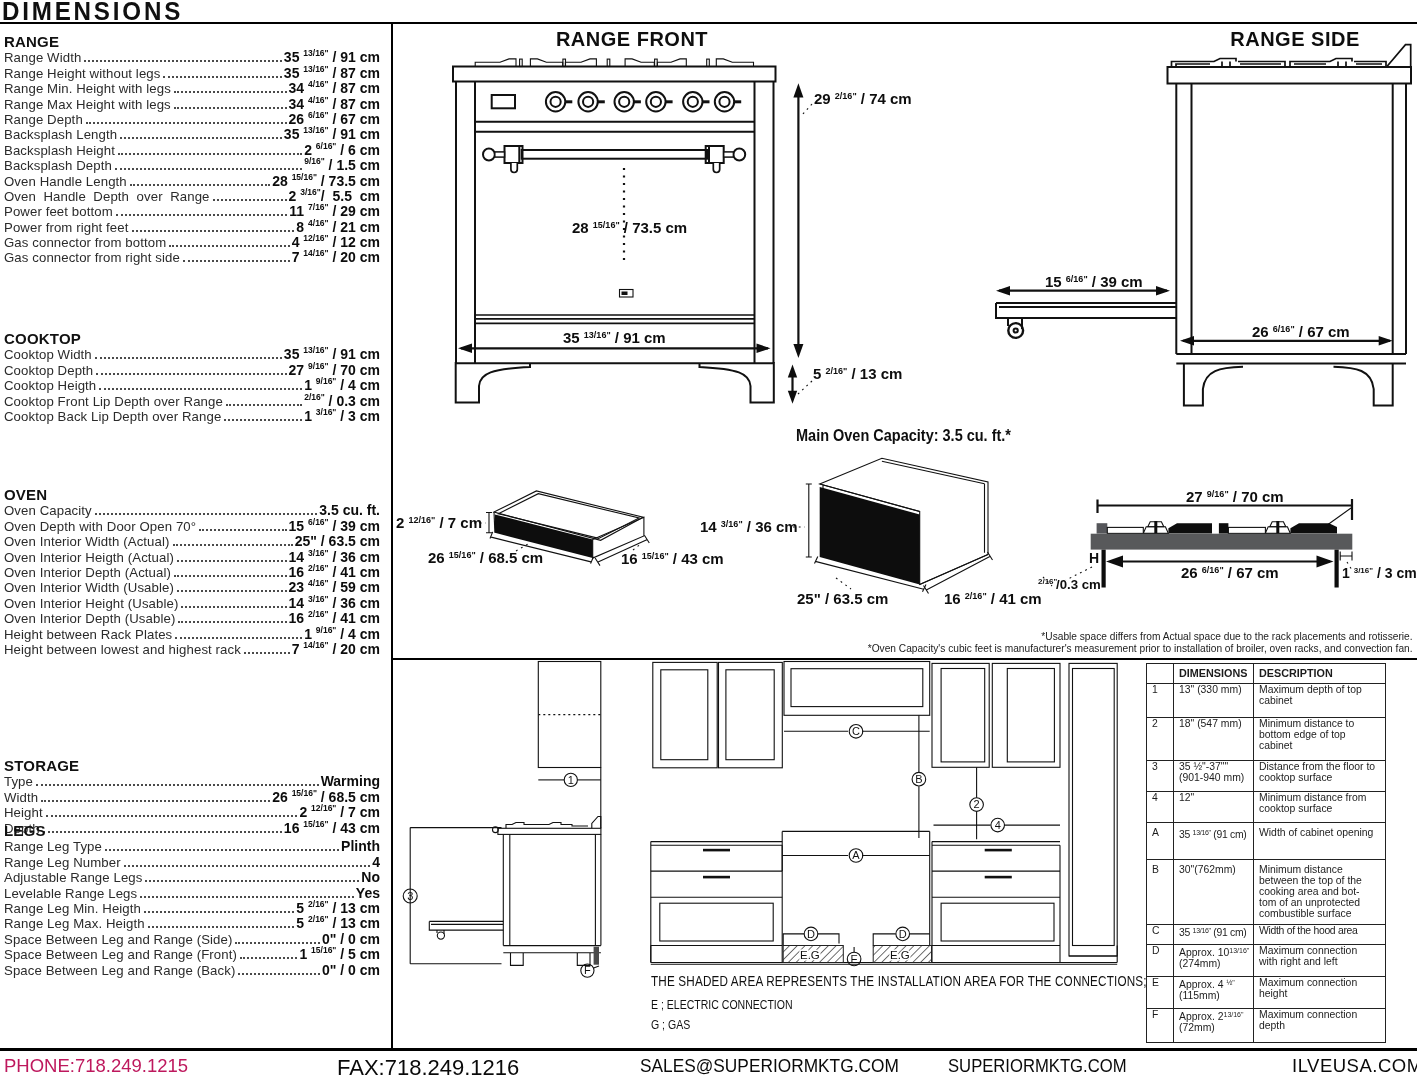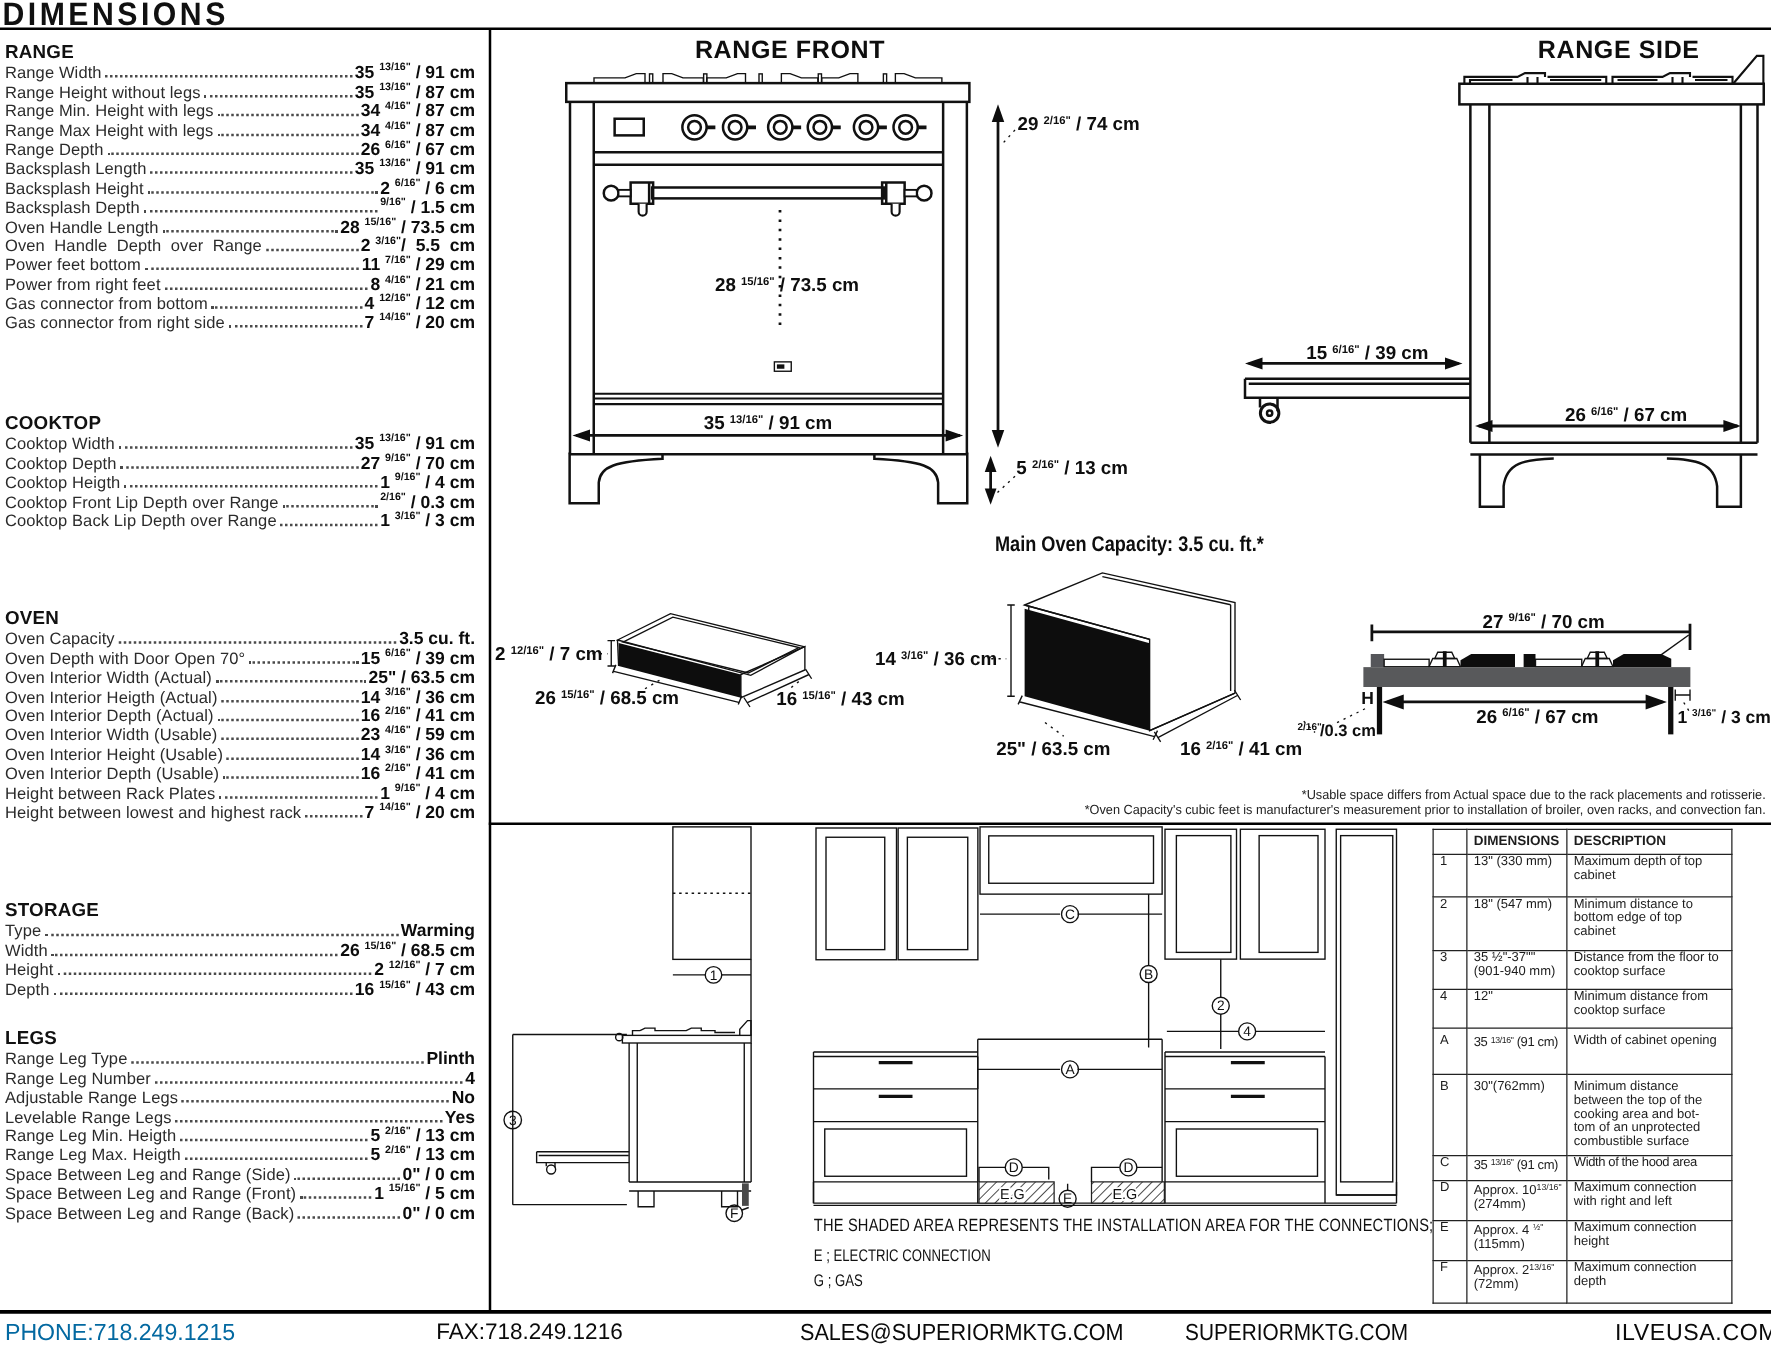--- a/index.html
+++ b/index.html
@@ -187,21 +187,21 @@
       <span class="dots"></span>
       <span class="val">1 <i>9/16"</i> / 4 cm</span>
     </div>
 <div class="row">
       <span class="lbl">Height between lowest and highest rack</span>
       <span class="dots"></span>
       <span class="val">7 <i>14/16"</i> / 20 cm</span>
     </div>
 </div>
 
-<div class="sect" style="top:720px;">
+<div class="sect" style="top:757px;">
 <div class="sh">STORAGE</div>
 <div class="row">
       <span class="lbl">Type</span>
       <span class="dots"></span>
       <span class="val">Warming</span>
     </div>
 <div class="row">
       <span class="lbl">Width</span>
       <span class="dots"></span>
       <span class="val">26 <i>15/16"</i> / 68.5 cm</span>
@@ -753,21 +753,21 @@
         <td>Maximum connection<br>height</td>
       </tr>
 <tr style="height:34px;">
         <td>F</td>
         <td>Approx. 2<i>13/16"</i><br>(72mm)</td>
         <td>Maximum connection<br>depth</td>
       </tr>
 </tbody>
   </table>
 
-<div class="abs" style="left:4px;top:1055px;font-size:18.5px;color:#0369a1;">PHONE:718.249.1215</div>
-
-<div class="abs" style="left:337px;top:1055px;font-size:18px;color:#0a0a0a;margin-left:12px;">FAX:718.249.1216</div>
+<div class="abs" style="left:4px;top:1055px;font-size:18.5px;color:#be185d;">PHONE:718.249.1215</div>
+
+<div class="abs" style="left:337px;top:1055px;font-size:22px;color:#0a0a0a;">FAX:718.249.1216</div>
 
 <div class="abs" style="left:640px;top:1055px;font-size:18.5px;color:#0a0a0a;transform:scaleX(.935);transform-origin:0 0;">SALES@SUPERIORMKTG.COM</div>
 
 <div class="abs" style="left:948px;top:1055px;font-size:18.5px;color:#0a0a0a;transform:scaleX(.9);transform-origin:0 0;">SUPERIORMKTG.COM</div>
 
 <div class="abs" style="left:1292px;top:1055px;font-size:18.5px;color:#0a0a0a;letter-spacing:.5px;">ILVEUSA.COM</div>
 
 </body></html>

